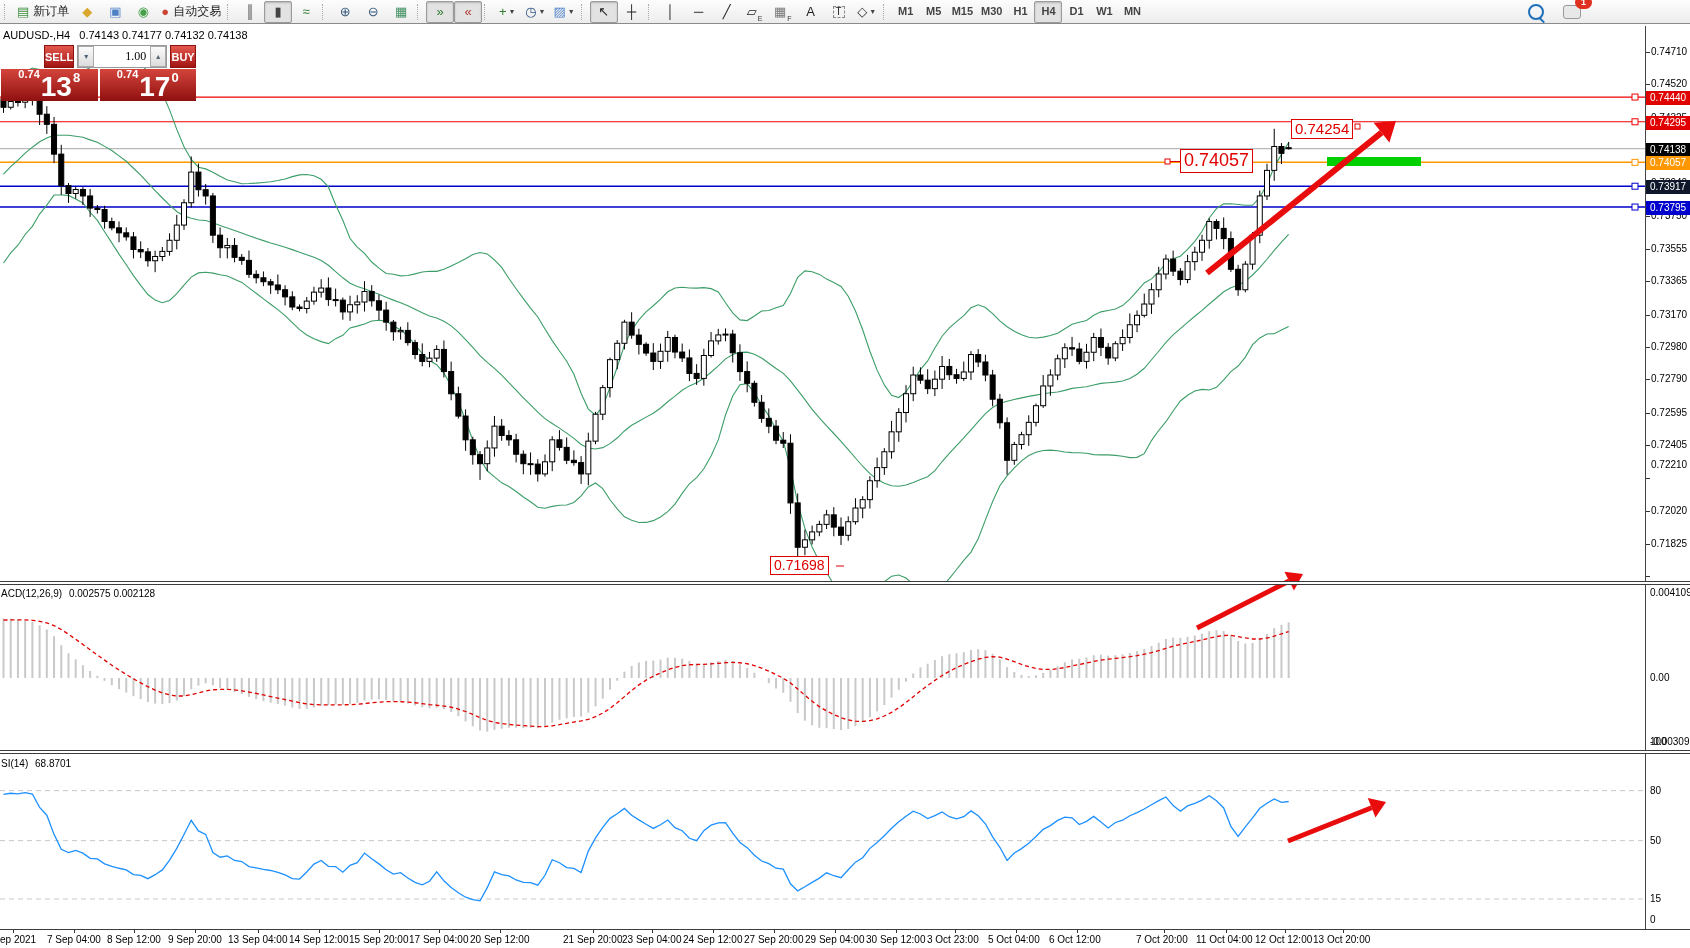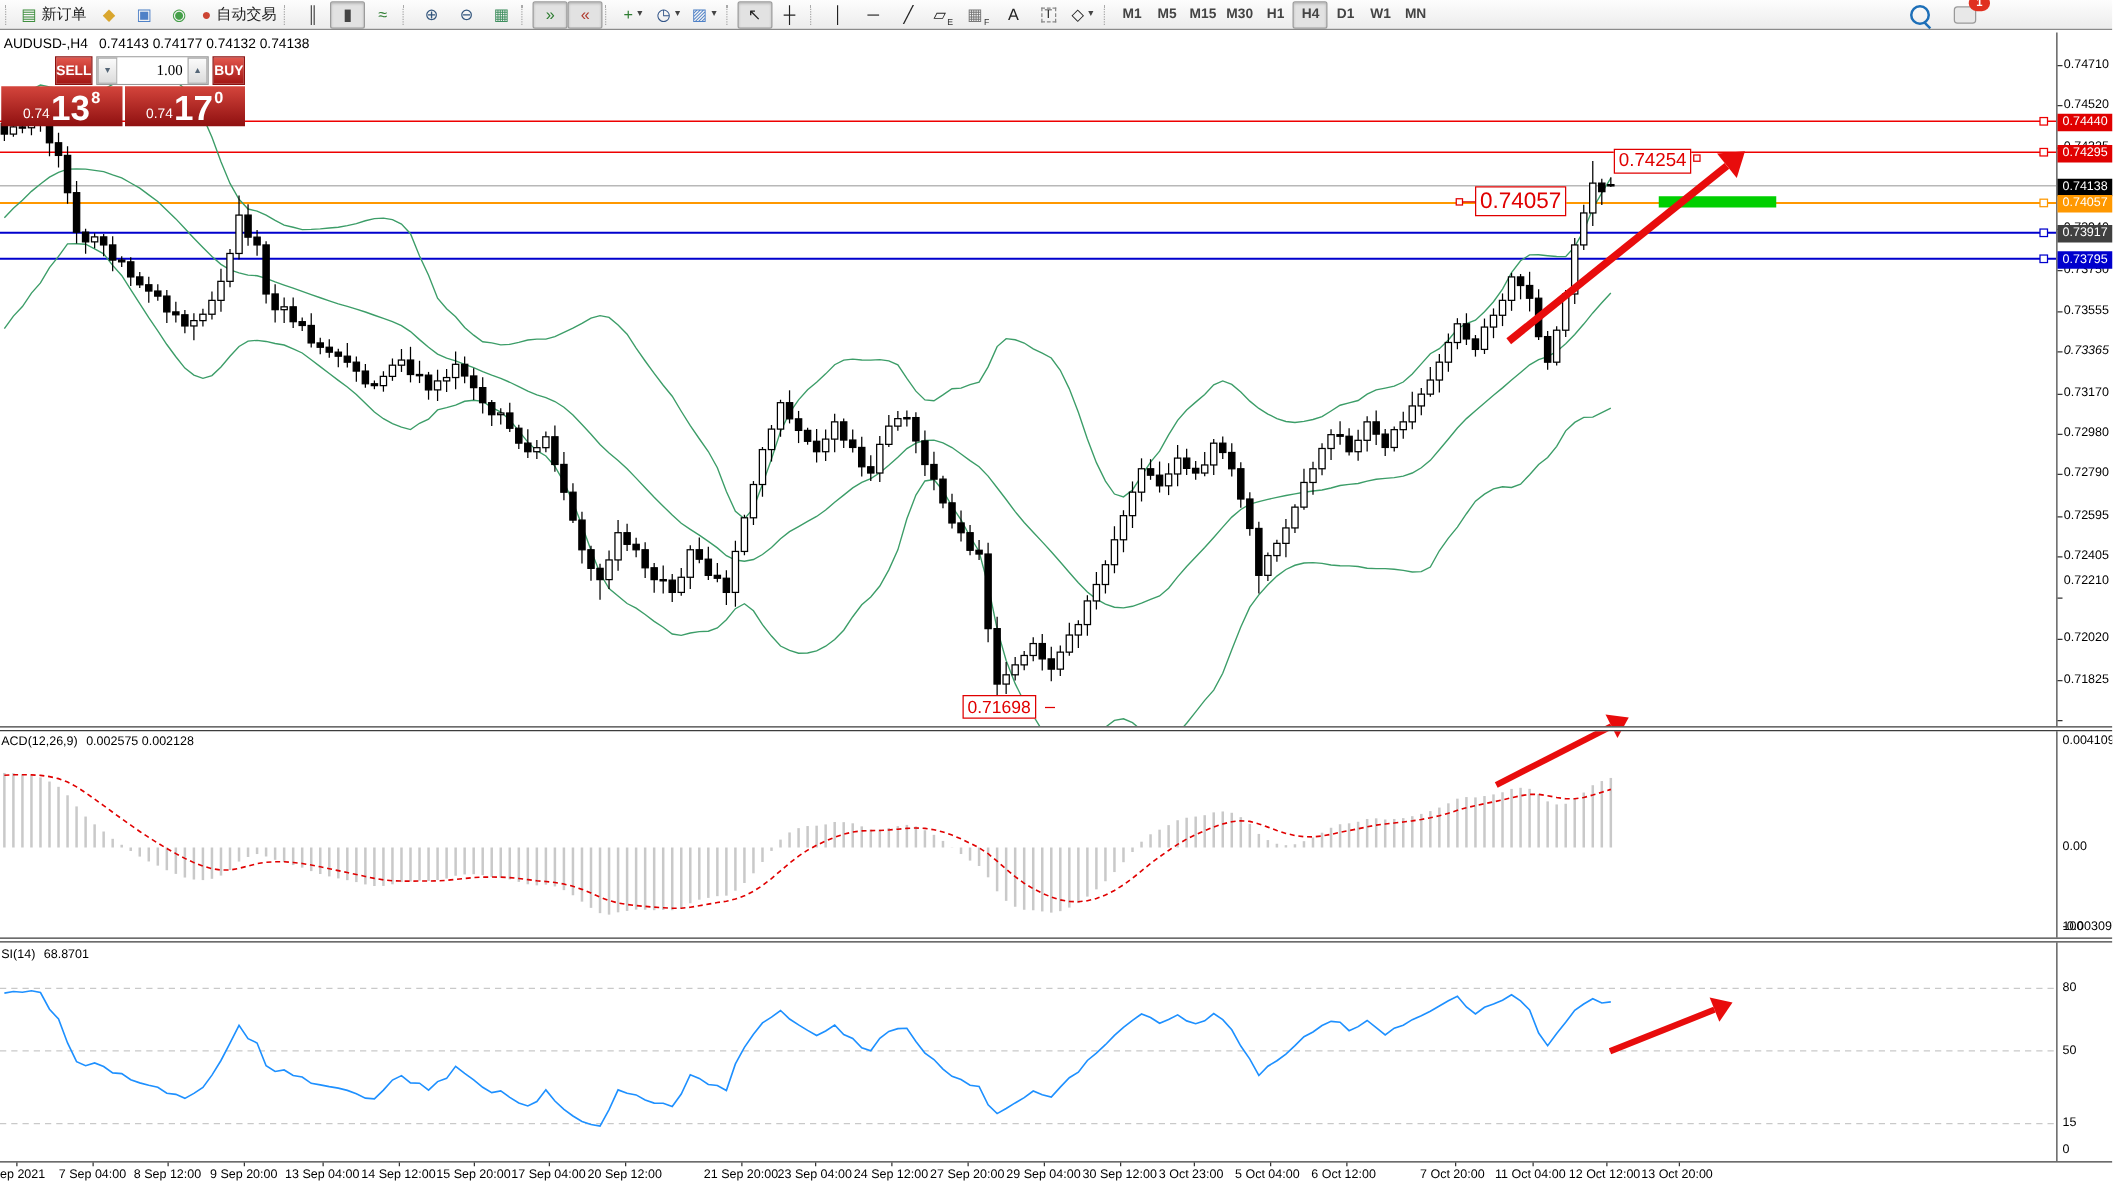--- a/index.html
+++ b/index.html
@@ -44,21 +44,21 @@
   #trade{position:absolute;left:1px;top:45px;width:195px;z-index:30;font-family:"Liberation Sans",sans-serif;}
   #trade-row1{display:flex;height:23px;padding-left:43px;}
   .tr-btn{background:linear-gradient(#e2574d,#a31513);color:#fff;font-size:11px;font-weight:bold;display:flex;align-items:center;justify-content:center;border:1px solid #8c1210;box-sizing:border-box;}
   #sell-btn{width:40px;}
   #buy-btn{width:40px;}
   #vol-wrap{flex:1;display:flex;margin:0 3px;border:1px solid #999;background:#fff;box-sizing:border-box;}
   .spin{width:16px;background:linear-gradient(#fbfbfb,#dcdcdc);border:1px solid #aaa;color:#567;font-size:7px;display:flex;align-items:center;justify-content:center;box-sizing:border-box;}
   #vol-input{flex:1;border:0;outline:none;font-size:12px;text-align:right;padding-right:4px;width:50px;font-family:Liberation Serif, serif;}
   #trade-row2{display:flex;height:32px;margin-top:1px;gap:2px;}
   .px-box{flex:1;background:linear-gradient(#d4453c,#8f1010);color:#fff;display:flex;align-items:flex-end;justify-content:center;padding-bottom:1px;}
-  .px-small{font-size:11px;font-weight:normal;margin-bottom:3px;}
+  .px-small{font-size:11px;font-weight:bold;margin-bottom:20px;}
   .px-big{font-size:28px;font-weight:bold;line-height:26px;margin:0 1px;}
   .px-sup{font-size:13px;font-weight:bold;align-self:flex-start;margin-top:1px;}
 </style>
 </head>
 <body>
 
 <div id="app">
 
   <div id="toolbar">
 
@@ -841,21 +841,21 @@
       <div class="ptick" style="top: 52.4011px;">0.74520</div>
       <div class="ptickmark" style="top: 91.6548px;"></div>
       <div class="ptick" style="top: 85.6548px;">0.74325</div>
       <div class="ptickmark" style="top: 157.31px;"></div>
       <div class="ptick" style="top: 151.31px;">0.73940</div>
       <div class="ptickmark" style="top: 189.711px;"></div>
       <div class="ptick" style="top: 183.711px;">0.73750</div>
       <div class="ptickmark" style="top: 222.965px;"></div>
       <div class="ptick" style="top: 216.965px;">0.73555</div>
       <div class="ptickmark" style="top: 255.366px;"></div>
-      <div class="ptick" style="top: 249.366px; font-style: italic;">0.73365</div>
+      <div class="ptick" style="top: 249.366px;">0.73365</div>
       <div class="ptickmark" style="top: 288.619px;"></div>
       <div class="ptick" style="top: 282.619px;">0.73170</div>
       <div class="ptickmark" style="top: 321.02px;"></div>
       <div class="ptick" style="top: 315.02px;">0.72980</div>
       <div class="ptickmark" style="top: 353.422px;"></div>
       <div class="ptick" style="top: 347.422px;">0.72790</div>
       <div class="ptickmark" style="top: 386.675px;"></div>
       <div class="ptick" style="top: 380.675px;">0.72595</div>
       <div class="ptickmark" style="top: 419.076px;"></div>
       <div class="ptick" style="top: 413.076px;">0.72405</div>
@@ -864,21 +864,21 @@
       <div class="ptickmark" style="top: 484.731px;"></div>
       <div class="ptick" style="top: 478.731px;">0.72020</div>
       <div class="ptickmark" style="top: 517.985px;"></div>
       <div class="ptick" style="top: 511.985px;">0.71825</div>
       <div class="ptickmark" style="top: 550.386px;"></div>
       <div class="ptick" style="top: 544.386px; padding-left: 44px;">0.71635</div>
       <div class="pbadge" style="top: 65.0437px; background: rgb(224, 0, 0);">0.74440</div>
       <div class="pbadge" style="top: 89.7708px; background: rgb(224, 0, 0);">0.74295</div>
       <div class="pbadge" style="top: 116.544px; background: rgb(0, 0, 0);">0.74138</div>
       <div class="pbadge" style="top: 130.357px; background: rgb(255, 152, 0);">0.74057</div>
-      <div class="pbadge" style="top: 154.232px; background: #404040;">0.73917</div>
+      <div class="pbadge" style="top: 154.232px; background: #0f172a;">0.73917</div>
       <div class="pbadge" style="top: 175.037px; background: rgb(0, 0, 205);">0.73795</div>
       <div class="aux-label" style="top: 561px;">0.004109</div>
       <div class="aux-label" style="top: 646px;">0.00</div>
       <div class="aux-label" style="top: 710px;">-0.003097</div>
       <div class="aux-label" style="top: 710px;">100</div>
       <div class="aux-label" style="top: 759px;">80</div>
       <div class="aux-label" style="top: 809px;">50</div>
       <div class="aux-label" style="top: 867px;">15</div>
       <div class="aux-label" style="top: 888px;">0</div>
     </div>

